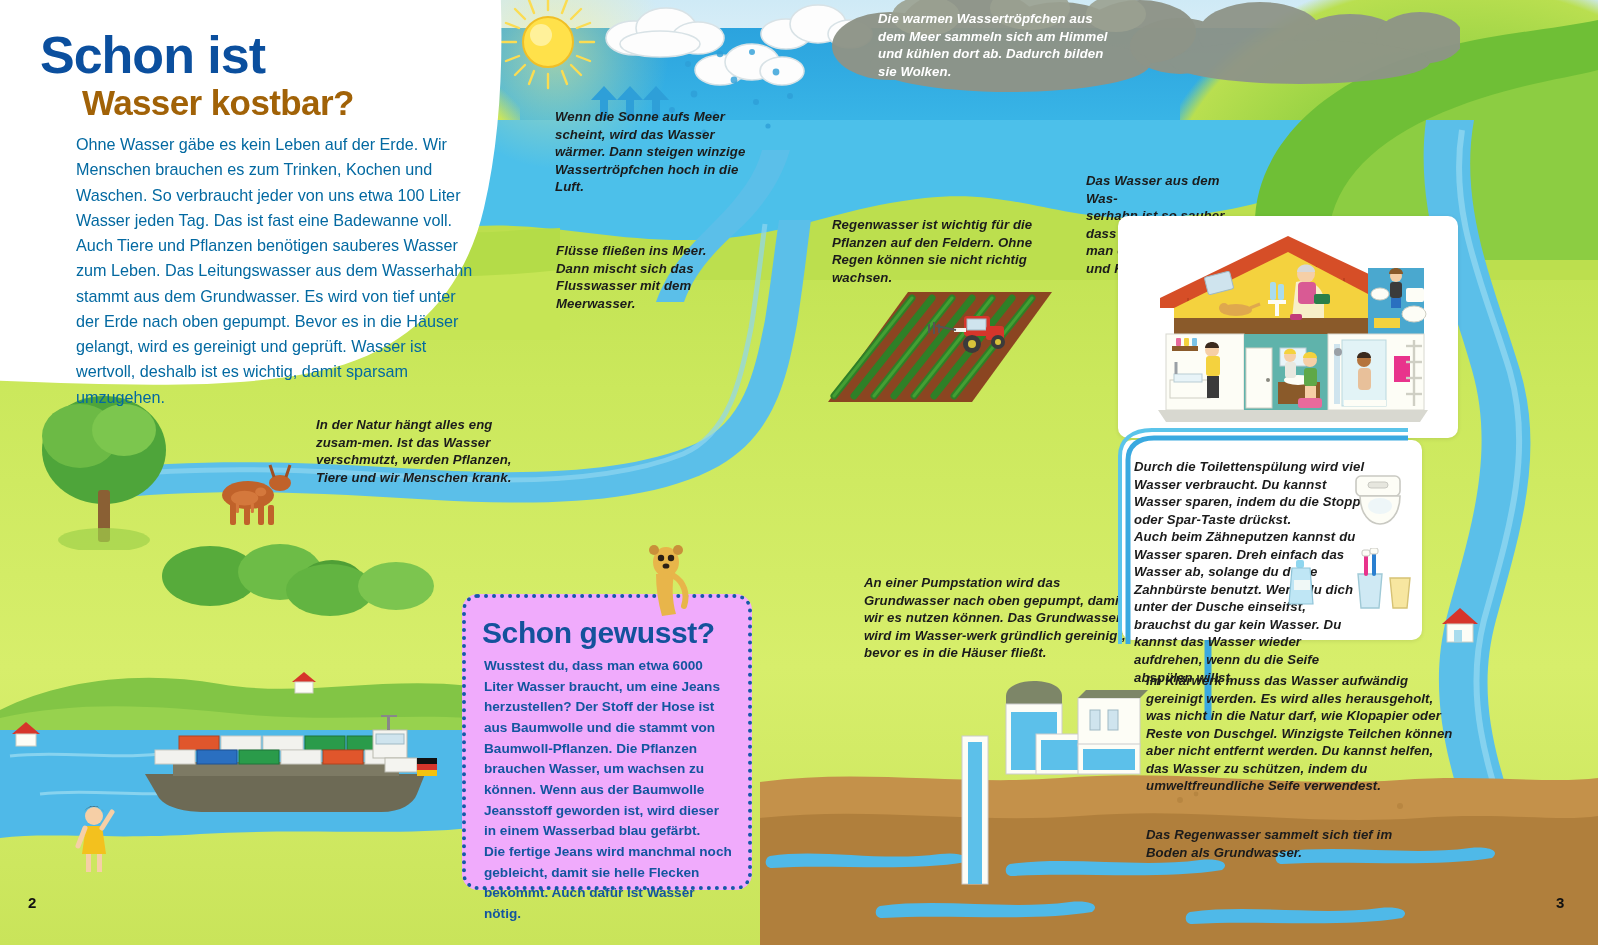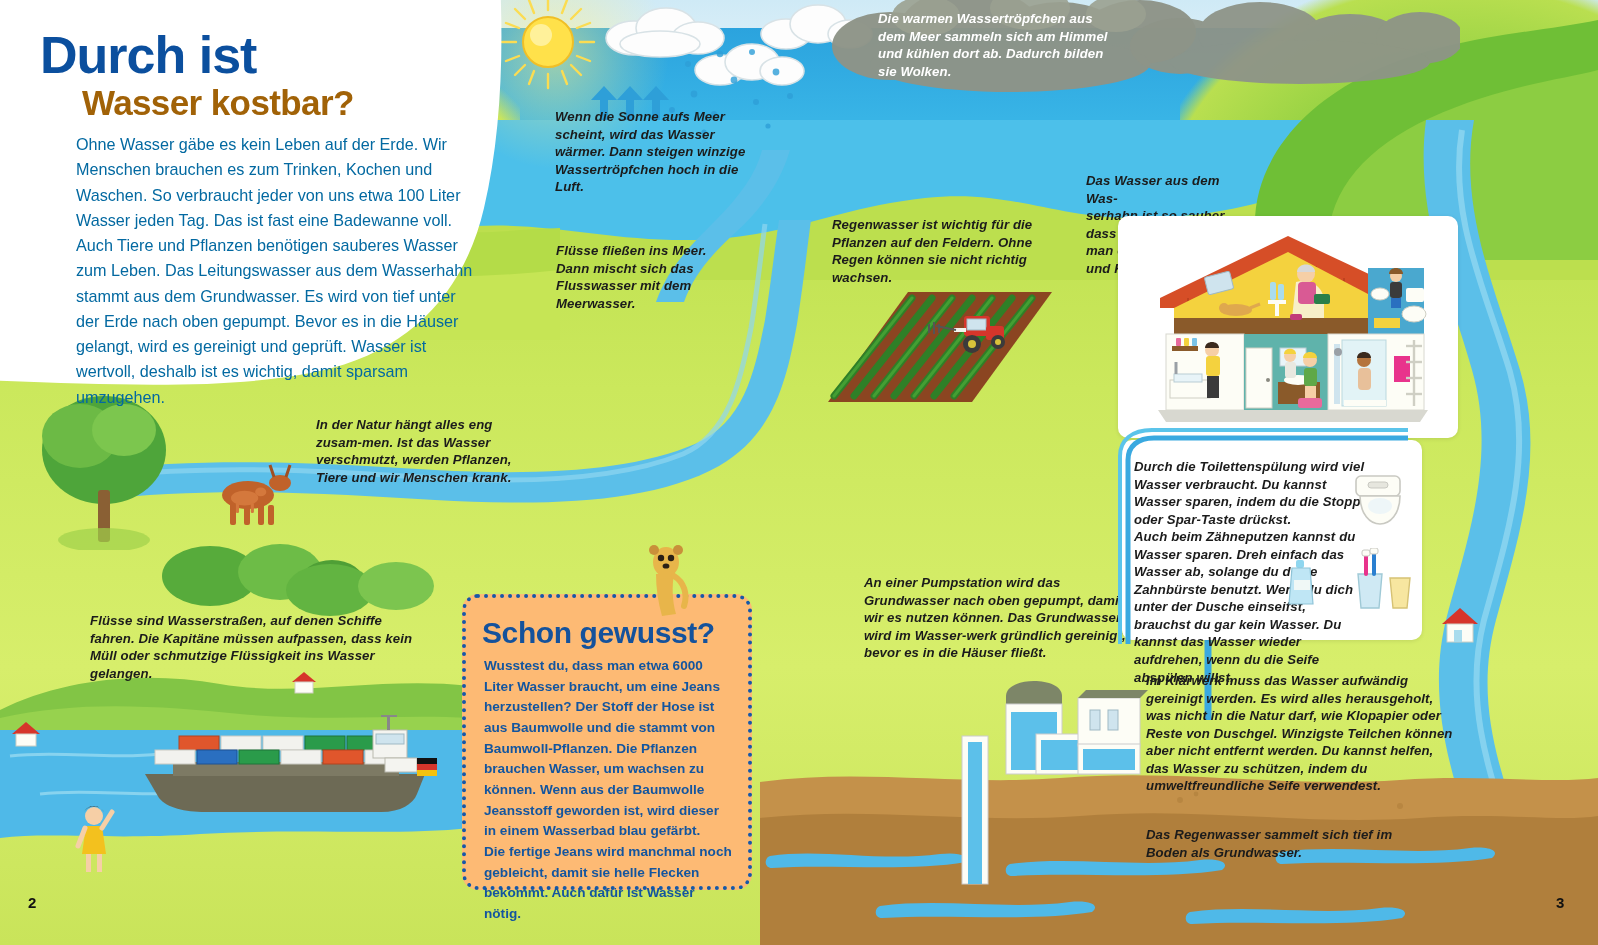--- a/index.html
+++ b/index.html
@@ -25,21 +25,21 @@
        background:radial-gradient(circle,rgba(255,240,130,.55) 0%,rgba(255,240,130,.18) 45%,rgba(255,240,130,0) 70%);}
 
   
   .cap{color:#1b1b1b;font-size:13.2px;line-height:1.33;letter-spacing:.1px;font-weight:600;font-style:italic;}
   .cap.white{color:#ffffff;}
   .title1{color:#0b4f9e;font-size:52px;font-weight:800;letter-spacing:-1px;line-height:.98;}
   .title2{color:#a16207;font-size:35px;font-weight:800;letter-spacing:-.6px;line-height:1;}
   .intro{color:#0369a1;font-size:16.2px;line-height:1.56;font-weight:500;}
 
   
-  .knowbox{background:#fdba74;border:4px dotted #1658a8;border-radius:16px;}
+  .knowbox{background:#f0abfc;border:4px dotted #1658a8;border-radius:16px;}
   .knowtitle{color:#14529c;font-size:30px;font-weight:800;letter-spacing:-.4px;}
   .knowtext{color:#13559f;font-size:13.6px;line-height:1.52;font-weight:600;}
 
   .pagenum{color:#111;font-size:15px;font-weight:700;}
 
   
   .card{background:#fff;border-radius:10px;box-shadow:0 1px 4px rgba(0,0,0,.10);}
   svg{display:block;}
 </style>
 </head>
@@ -362,42 +362,41 @@
 
   <svg class="abs" style="left:1150px;top:420px;" width="180" height="40">
     <path d="M0,22 L150,22" stroke="#3aa9e0" stroke-width="7" fill="none"></path>
   </svg>
 
   <svg class="abs" style="left:-20px;top:-20px;" width="560" height="420">
     <path d="M0,0 L520,0 C524,80 520,160 504,228 C486,306 436,366 352,388 C268,410 150,406 0,400 Z" fill="#ffffff"></path>
   </svg>
 
   <div class="abs" style="left:40px;top:30px;width:420px;">
-    <div class="title1">Durch ist</div>
+    <div class="title1">Schon ist</div>
     <div class="title2" style="margin-top:4px;margin-left:42px;">Wasser kostbar?</div>
   </div>
 
   <div class="abs intro" style="left:76px;top:132px;width:404px;">Ohne Wasser gäbe es kein Leben auf der Erde. Wir Menschen brauchen es zum Trinken, Kochen und Waschen. So verbraucht jeder von uns etwa 100 Liter Wasser jeden Tag. Das ist fast eine Badewanne voll. Auch Tiere und Pflanzen benötigen sauberes Wasser zum Leben. Das Leitungswasser aus dem Wasserhahn stammt aus dem Grundwasser. Es wird von tief unter der Erde nach oben gepumpt. Bevor es in die Häuser gelangt, wird es gereinigt und geprüft. Wasser ist wertvoll, deshalb ist es wichtig, damit sparsam umzugehen.</div>
 
   <div class="abs cap" style="left:555px;top:108px;width:210px;">Wenn die Sonne aufs Meer scheint, wird das Wasser wärmer. Dann steigen winzige Wassertröpfchen hoch in die Luft.</div>
 
   <div class="abs cap white" style="left:878px;top:10px;width:240px;">Die warmen Wassertröpfchen aus dem Meer sammeln sich am Himmel und kühlen dort ab. Dadurch bilden sie Wolken.</div>
 
   <div class="abs cap" style="left:556px;top:242px;width:180px;">Flüsse fließen ins Meer. Dann mischt sich das Flusswasser mit dem Meerwasser.</div>
 
   <div class="abs cap" style="left:832px;top:216px;width:210px;">Regenwasser ist wichtig für die Pflanzen auf den Feldern. Ohne Regen können sie nicht richtig wachsen.</div>
 
   <div class="abs cap" style="left:1086px;top:172px;width:165px;white-space:pre-line;z-index:1;">Das Wasser aus dem Was-
 serhahn ist so sauber, dass
 man es
 und Ko</div>
 
   <div class="abs cap" style="left:316px;top:416px;width:210px;">In der Natur hängt alles eng zusam-men. Ist das Wasser verschmutzt, werden Pflanzen, Tiere und wir Menschen krank.</div>
 
-  <div class="abs cap" style="left:90px;top:612px;width:330px;">Flüsse sind Wasserstraßen, auf denen Schiffe fahren. Die Kapitäne müssen aufpassen, dass kein Müll oder schmutzige Flüssigkeit ins Wasser gelangen.</div>
 
   <div class="abs cap" style="left:864px;top:574px;width:270px;">An einer Pumpstation wird das Grundwasser nach oben gepumpt, damit wir es nutzen können. Das Grundwasser wird im Wasser-werk gründlich gereinigt, bevor es in die Häuser fließt.</div>
 
   <div class="abs cap" style="left:1146px;top:672px;width:310px;">Im Klärwerk muss das Wasser aufwändig gereinigt werden. Es wird alles herausgeholt, was nicht in die Natur darf, wie Klopapier oder Reste von Duschgel. Winzigste Teilchen können aber nicht entfernt werden. Du kannst helfen, das Wasser zu schützen, indem du umweltfreundliche Seife verwendest.</div>
 
   <div class="abs cap" style="left:1146px;top:826px;width:250px;">Das Regenwasser sammelt sich tief im Boden als Grundwasser.</div>
 
   <div class="abs card" style="left:1118px;top:216px;width:340px;height:222px;z-index:2;"></div>
   <svg class="abs" style="left:1128px;top:222px;z-index:3;" width="322" height="212">
 

